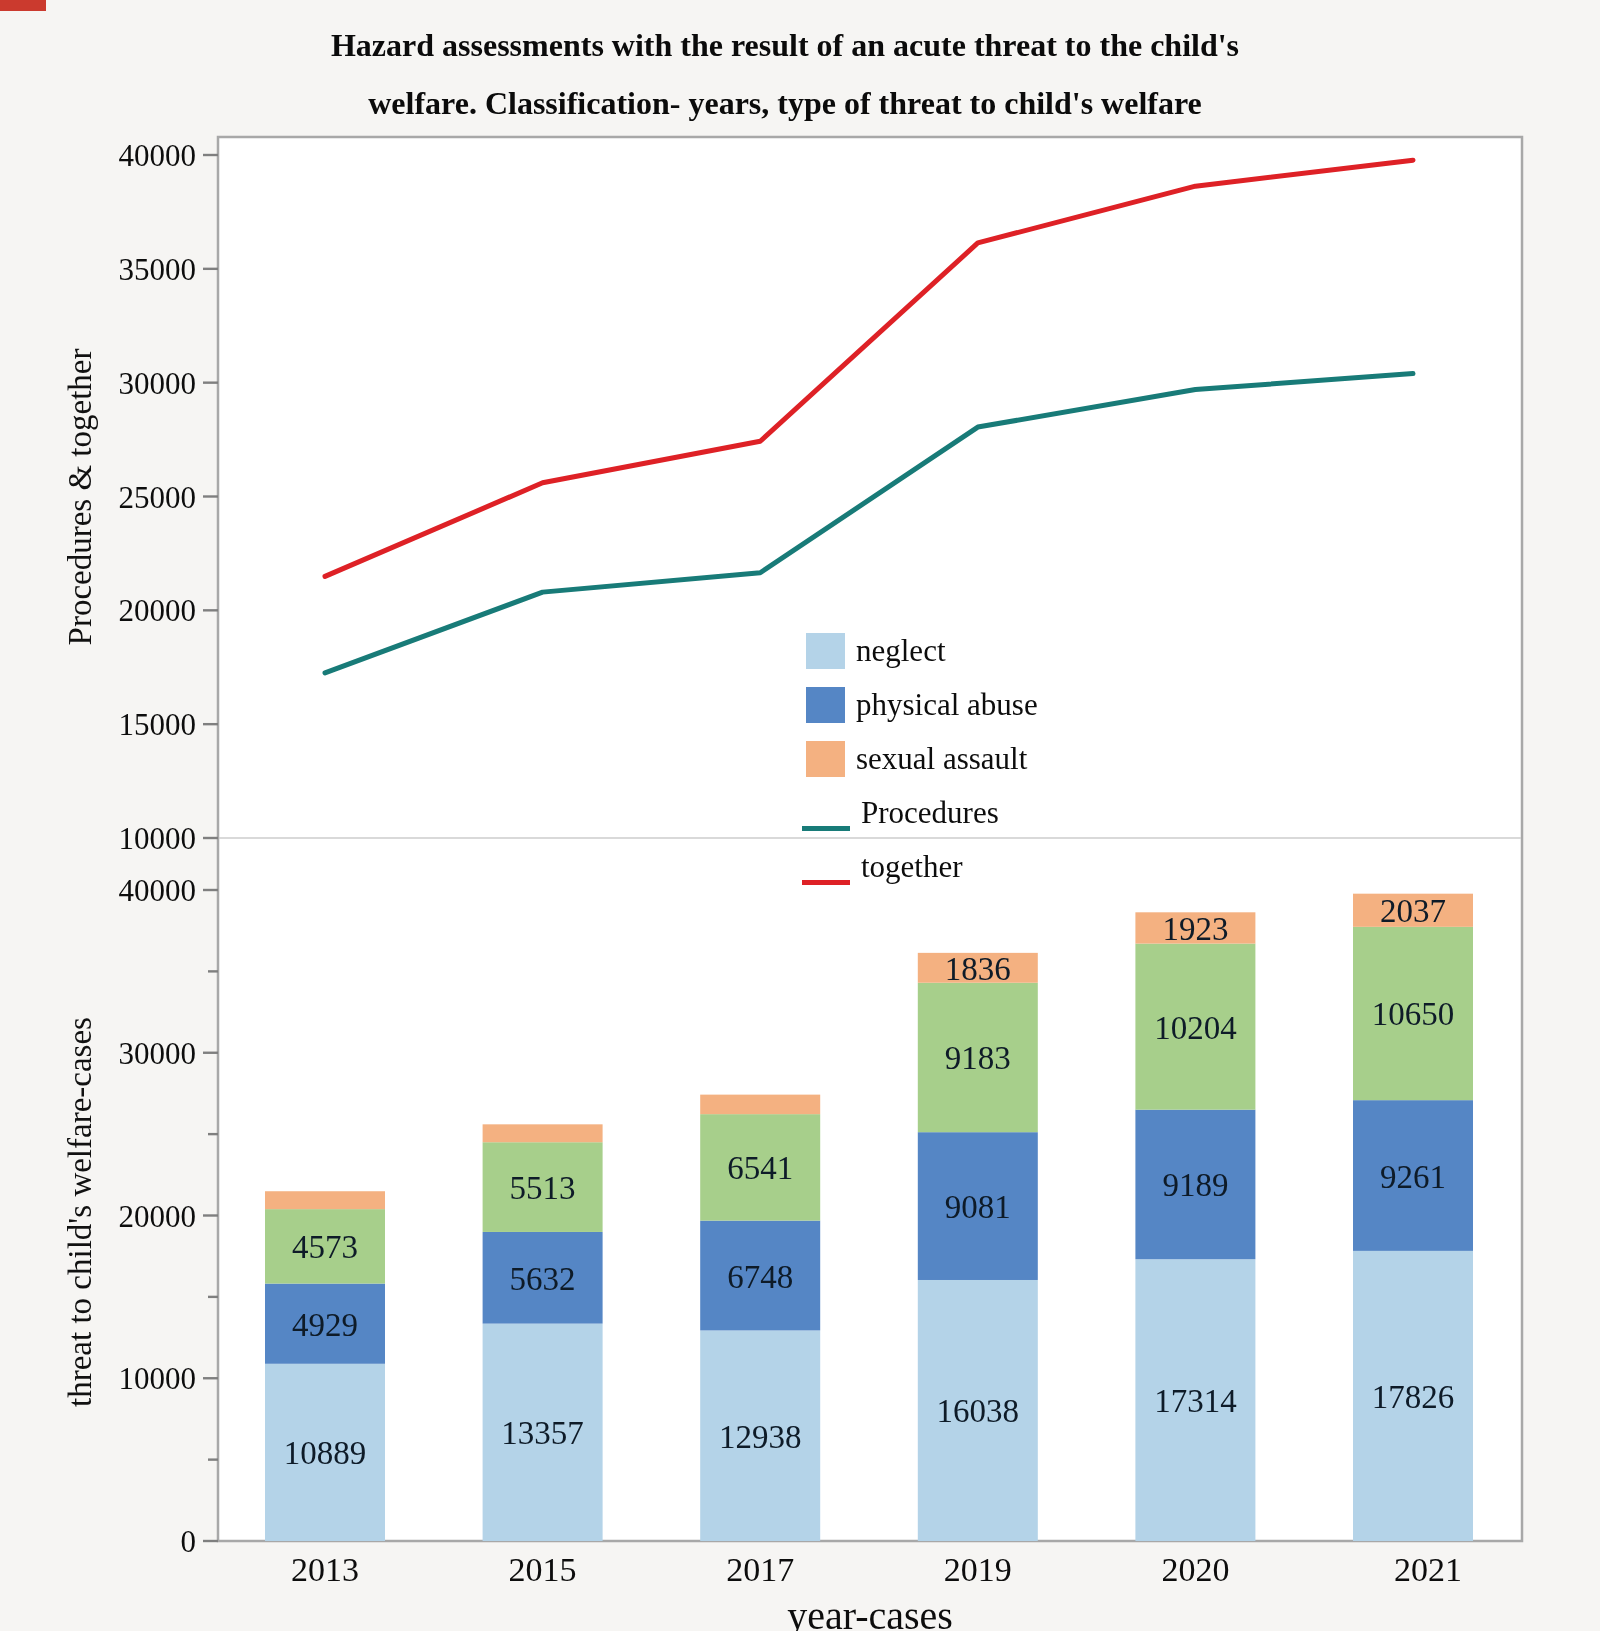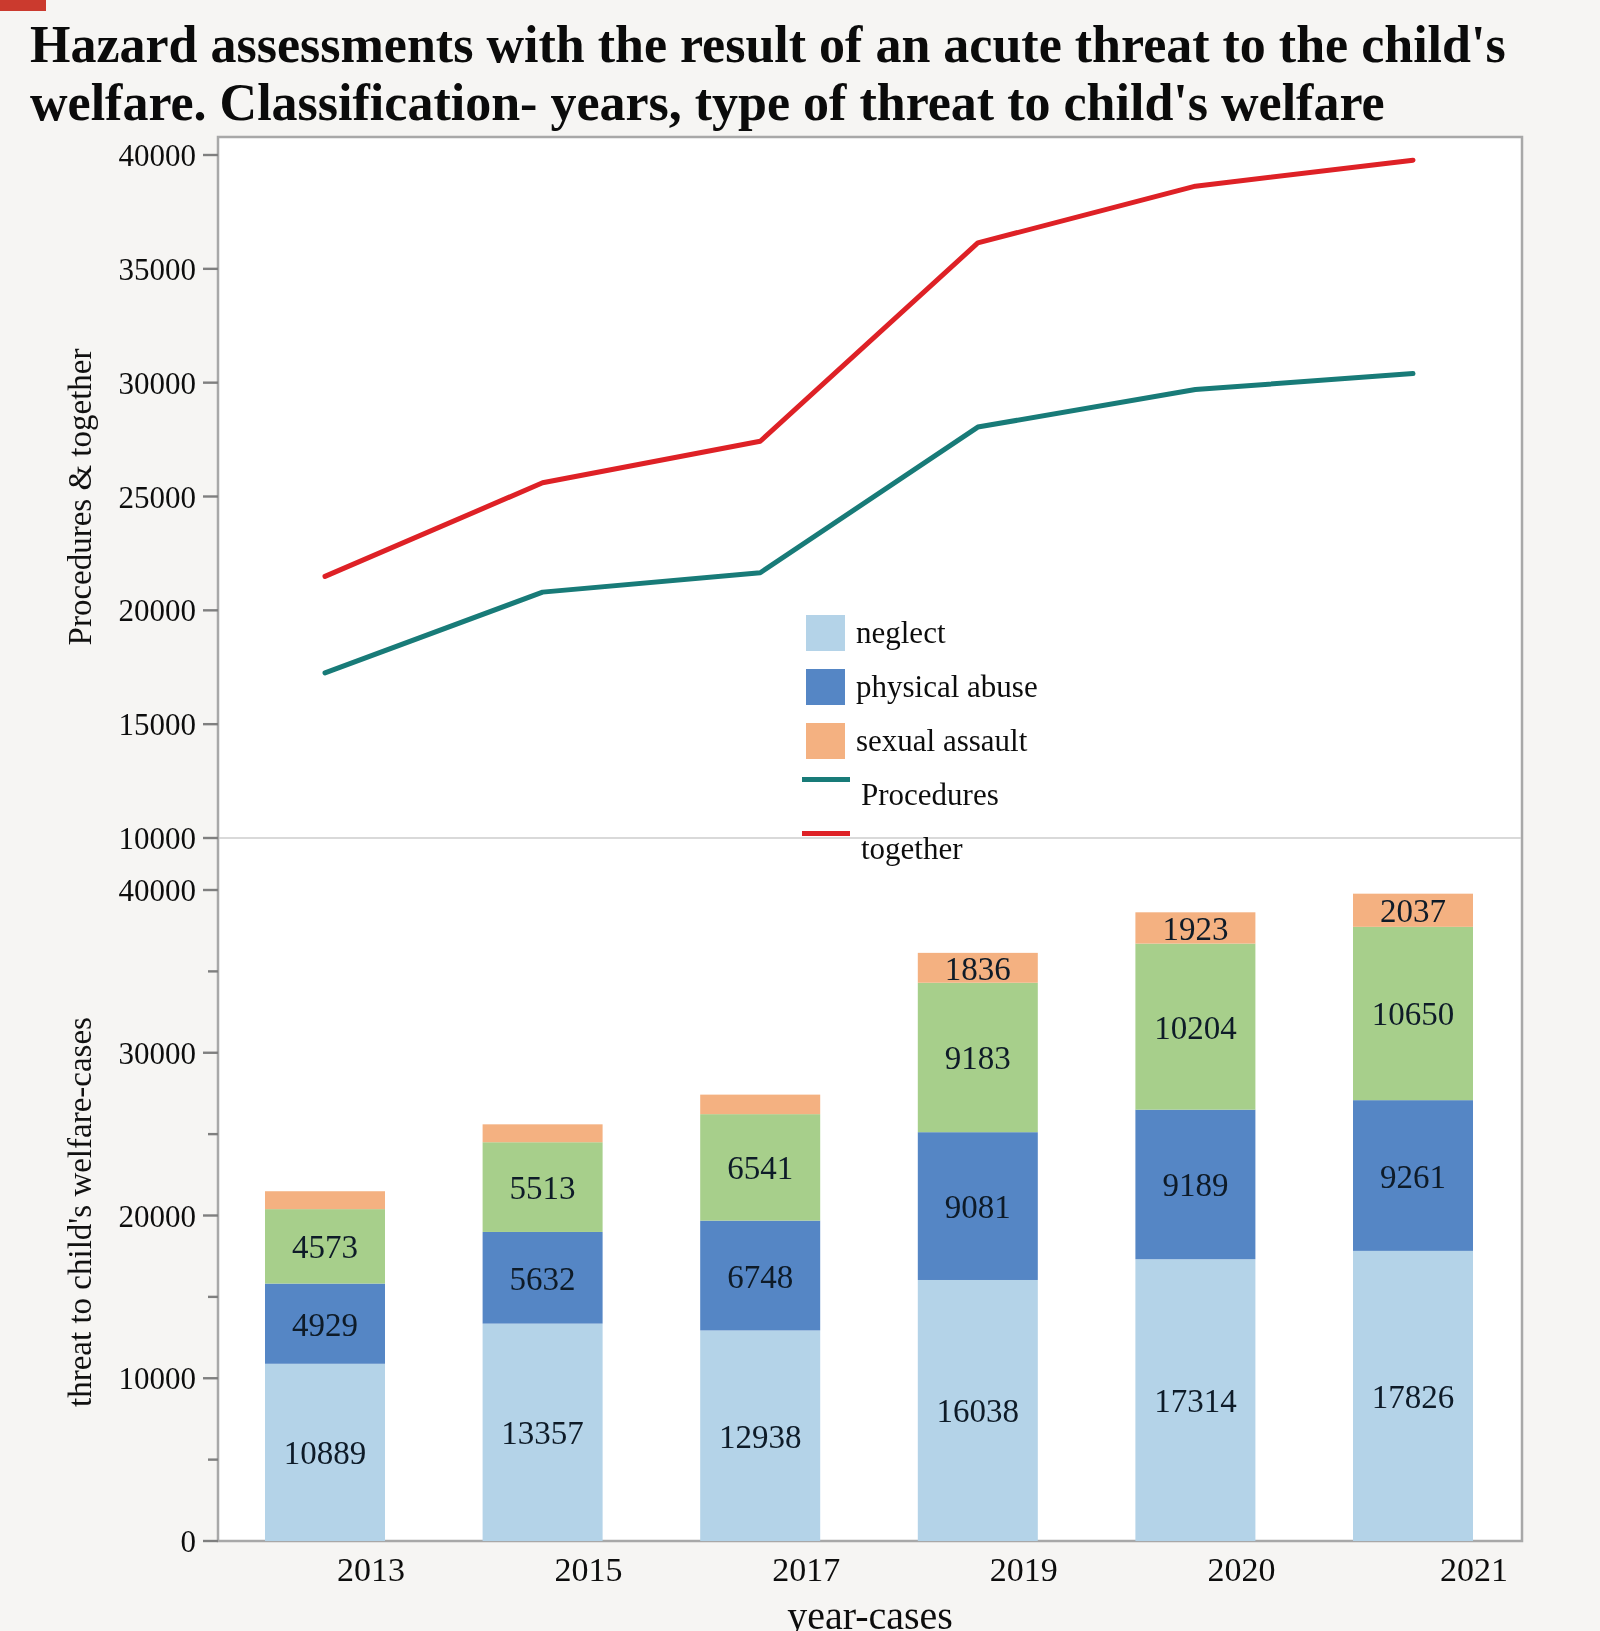--- a/index.html
+++ b/index.html
@@ -5,42 +5,42 @@
   html,body{margin:0;padding:0;}
   body{
     width:1600px;height:1631px;position:relative;overflow:hidden;
     background:#f6f5f3;
     font-family:"Liberation Serif", serif;
     color:#111;
   }
   #plot-svg{position:absolute;left:0;top:0;}
   .title-block{
     position:absolute;left:30px;top:16px;width:1510px;
-    font-weight:bold;font-size:52px;line-height:58px;
+    text-align:center;font-weight:bold;font-size:32px;line-height:58px;
     color:#0b0b0b;letter-spacing:0px;
   }
   .corner-mark{position:absolute;left:0;top:0;width:46px;height:11px;background:#cb3a2e;}
   .y-title{
     position:absolute;white-space:nowrap;font-size:33px;color:#111;
     transform:translate(-50%,-50%) rotate(-90deg);
   }
   .y-title.top{left:80px;top:497px;}
   .y-title.bottom{left:80px;top:1212px;}
   .x-tick{
-    position:absolute;width:160px;margin-left:-80px;text-align:right;
+    position:absolute;width:160px;margin-left:-80px;text-align:center;
     top:1551px;font-size:34px;color:#0d0d0d;
   }
   .x-axis-title{
     position:absolute;left:870px;top:1592px;transform:translateX(-50%);
     font-size:40px;color:#0d0d0d;white-space:nowrap;
   }
   .legend{
     position:absolute;left:806px;top:615px;
   }
-  .legend-row{display:flex;align-items:flex-start;height:54px;}
+  .legend-row{display:flex;align-items:flex-end;height:54px;}
   .swatch{width:39px;height:36px;margin-right:11px;flex:0 0 auto;}
   .line-swatch{width:48px;height:5px;margin-left:-4px;margin-right:11px;flex:0 0 auto;}
   .legend-label{font-size:31px;color:#0d0d0d;white-space:nowrap;}
 </style>
 </head>
 <body>
 
 <div class="corner-mark"></div>
 
 <div class="title-block">

